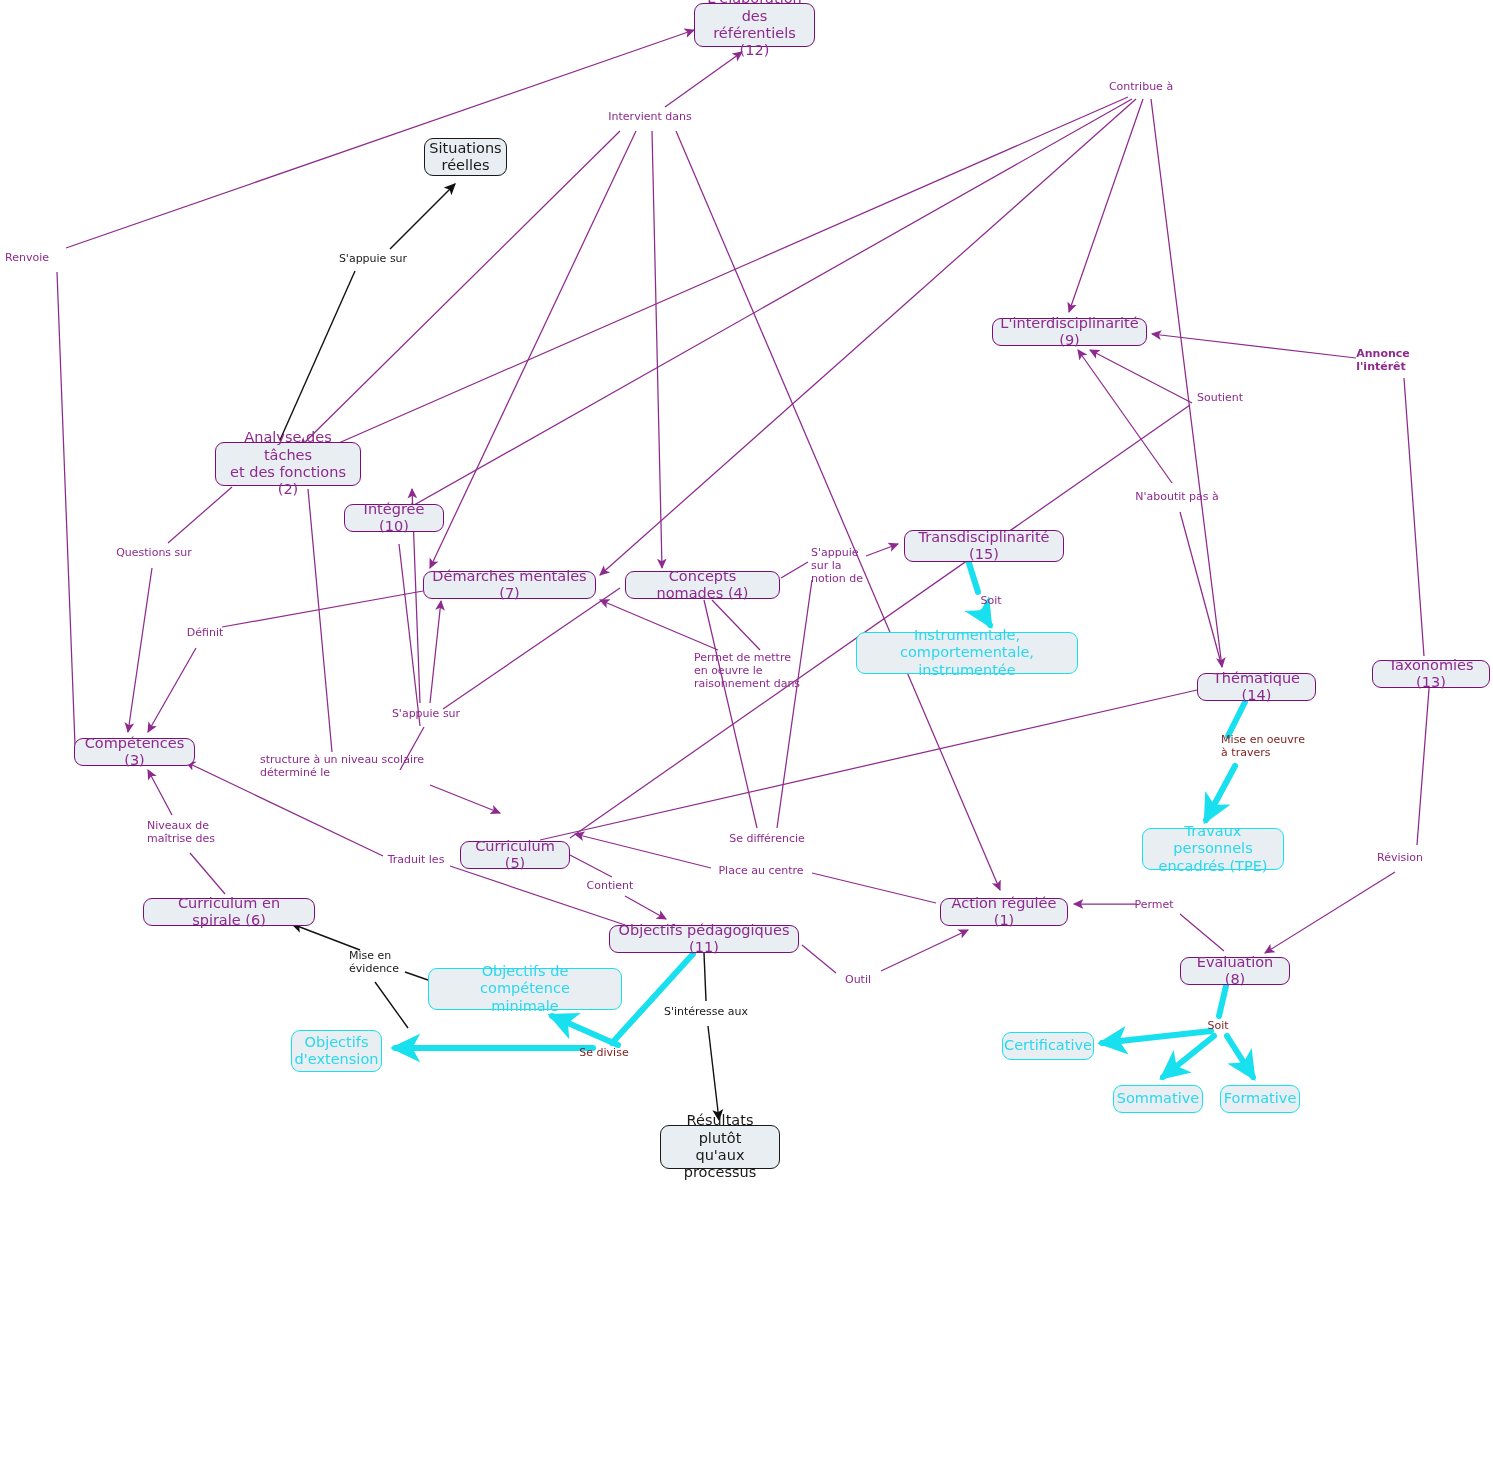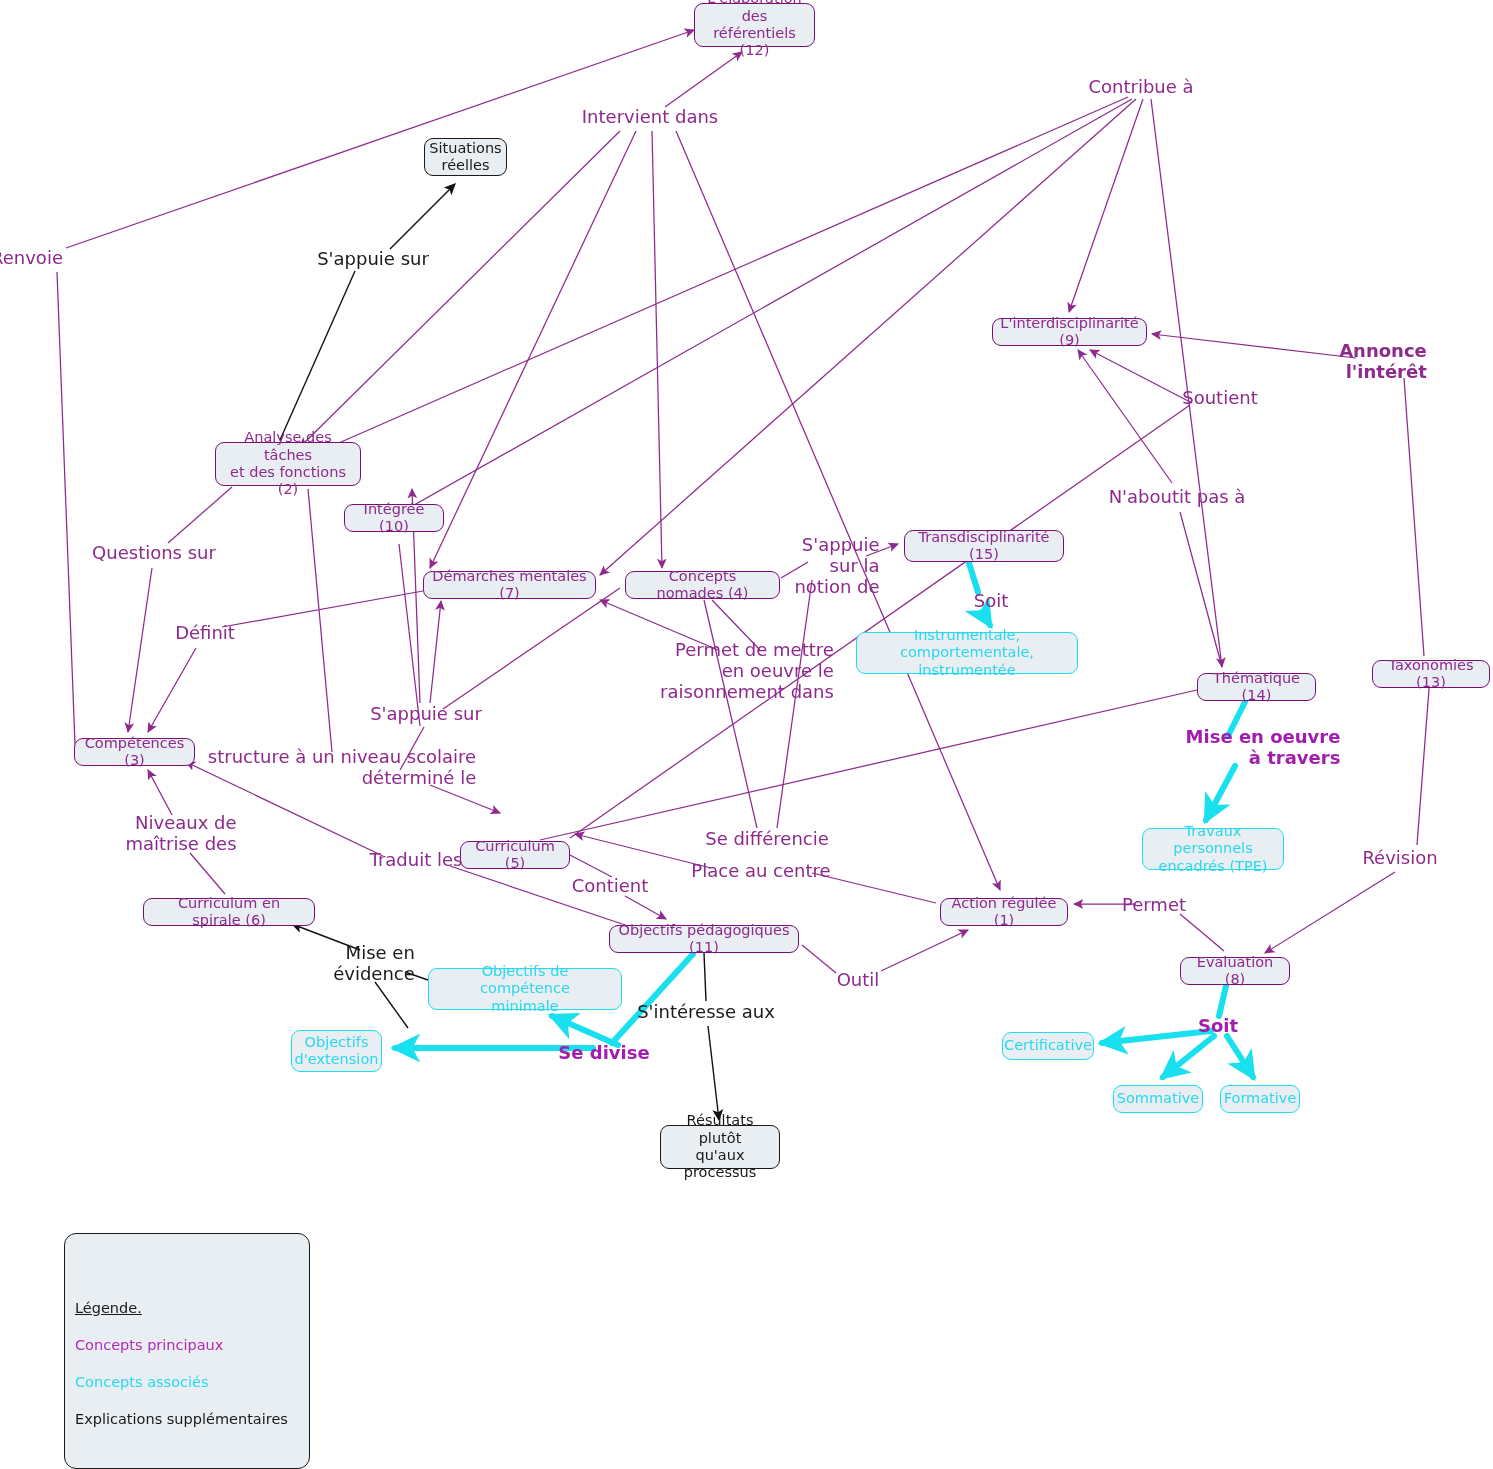--- a/index.html
+++ b/index.html
@@ -49,28 +49,28 @@
     color: #2ad8ee;
     font-size: 14.5px;
   }
   .node.expl {
     border: 1.6px solid #1a1a1a;
     color: #1a1a1a;
     font-size: 14.5px;
   }
   .elabel {
     position: absolute;
-    font-size: 18px;
+    font-size: 11px;
     line-height: 1.18;
-    text-align: right;
+    text-align: left;
     white-space: pre-line;
     transform: translate(-50%, -50%);
   }
   .elabel.main { color: #8e2a8e; }
-  .elabel.assoc { color: #a21caf; font-weight: bold; }
+  .elabel.assoc { color: #7f1d1d; }
   .elabel.expl { color: #1a1a1a; }
   #legend {
     position: absolute;
     box-sizing: border-box;
     border: 1.4px solid #1a1a1a;
     border-radius: 12px;
     background: #e8eef1;
   }
   #legend .inner {
     position: absolute;
@@ -280,22 +280,14 @@
       <div class="elabel main" style="left: 761px; top: 871px;">Place au centre</div>
       <div class="elabel main" style="left: 1154px; top: 905px;">Permet</div>
       <div class="elabel expl" style="left: 374px; top: 963px;">Mise en
 évidence</div>
       <div class="elabel main" style="left: 858px; top: 980px;">Outil</div>
       <div class="elabel assoc" style="left: 1218px; top: 1026px;">Soit</div>
       <div class="elabel expl" style="left: 706px; top: 1012px;">S'intéresse aux</div>
       <div class="elabel assoc" style="left: 604px; top: 1053px;">Se divise</div>
     </div>
 
-  <div id="legend" style="left: 64px; top: 1233px; width: 246px; height: 236px;">
-    <div class="inner">
-      <div class="row title">Légende.</div>
-      <div class="row principaux">Concepts principaux</div>
-      <div class="row associes">Concepts associés</div>
-      <div class="row expl">Explications supplémentaires</div>
-    </div>
-  </div>
 
 </div>
 
 </body></html>

